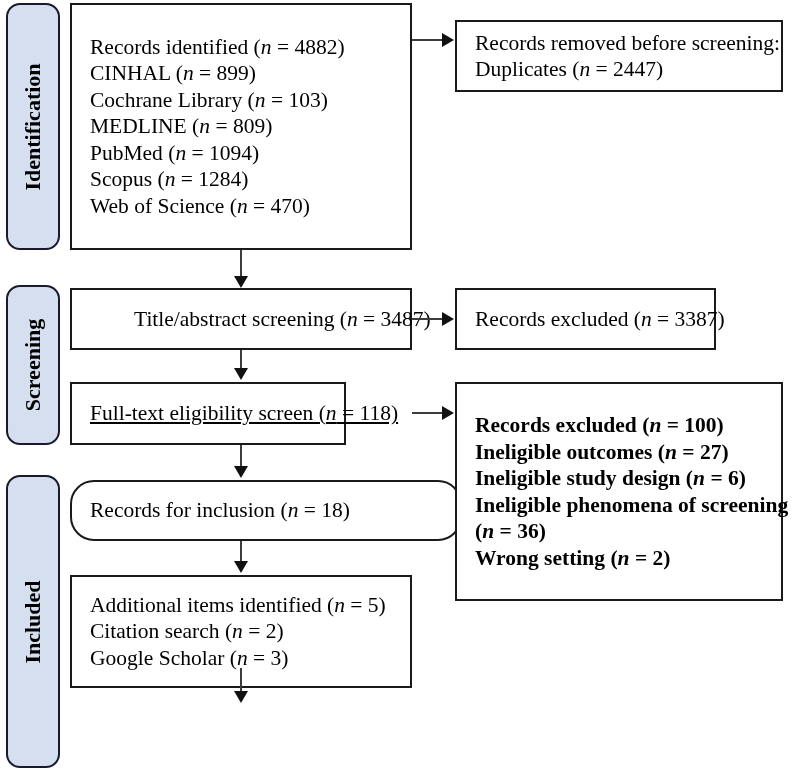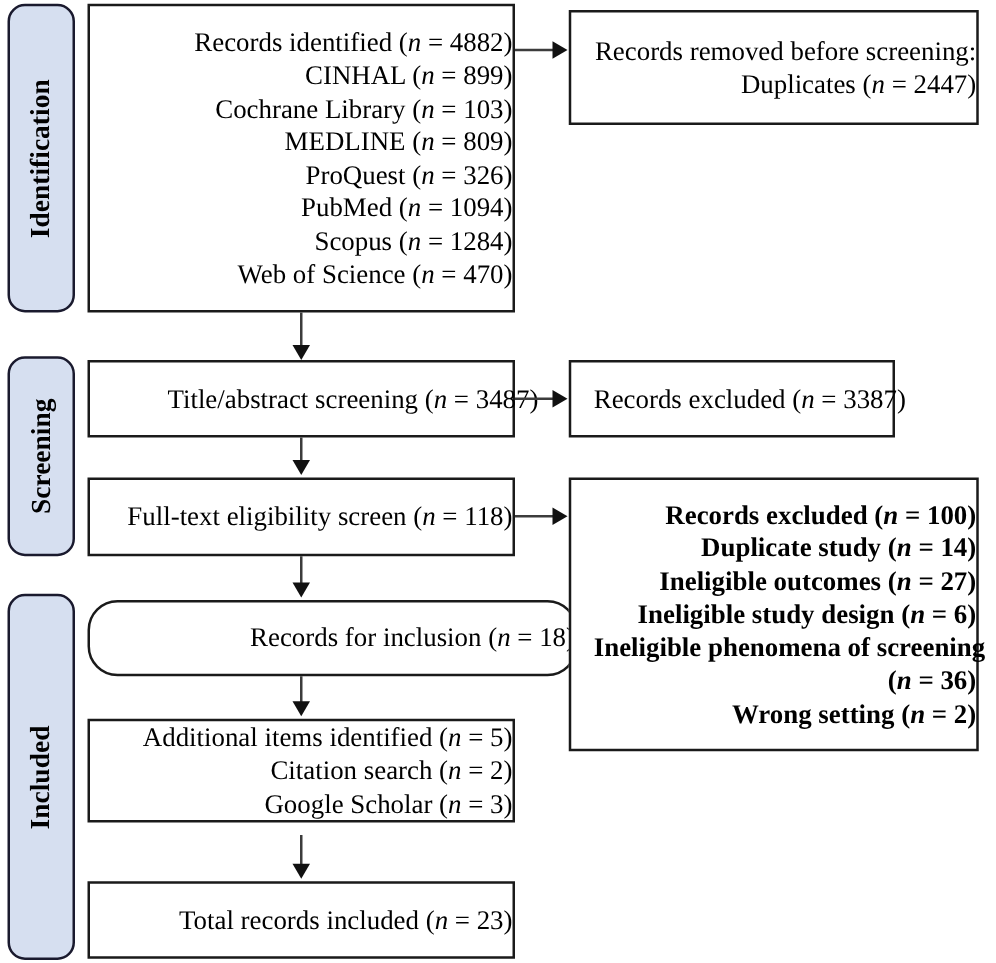--- a/index.html
+++ b/index.html
@@ -46,41 +46,40 @@
 
   
   .flow-box {
     position: absolute;
     box-sizing: border-box;
     background: #ffffff;
     border: 2px solid #1a1a1a;
     display: flex;
     flex-direction: column;
     justify-content: center;
-    text-align: right;
   }
   .flow-box .line {
     font-size: 21.5px;
     line-height: 26.5px;
     white-space: nowrap;
     padding-left: 18px;
   }
   .flow-box .line.indent { }
   .flow-box .line.tight  { line-height: 26px; }
 
   
   #box-records-identified { left: 70px;  top: 3px;   width: 342px; height: 247px; }
   #box-title-abstract     { left: 70px;  top: 288px; width: 342px; height: 62px; padding-left: 44px; }
-  #box-fulltext           { left: 70px;  top: 382px; width: 342px; height: 63px; }
+  #box-fulltext           { left: 70px;  top: 382px; width: 276px; height: 63px; text-decoration: underline; }
   #box-inclusion          { left: 70px;  top: 480px; width: 392px; height: 61px; border-radius: 24px; }
-  #box-additional         { left: 70px;  top: 575px; width: 342px; height: 83px; }
+  #box-additional         { left: 70px;  top: 575px; width: 342px; height: 113px; }
   #box-total              { left: 70px;  top: 705px; width: 342px; height: 62px; }
 
   
-  #box-removed            { left: 455px; top: 8px;   width: 328px; height: 92px; }
+  #box-removed            { left: 455px; top: 20px;   width: 328px; height: 72px; }
   #box-excluded-screen    { left: 455px; top: 288px; width: 261px; height: 62px; }
   #box-excluded-fulltext  { left: 455px; top: 382px; width: 328px; height: 219px; font-weight: bold; }
 
   #box-records-identified .line:first-child { padding-left: 18px; }
 
   
   .conn {
     position: absolute;
     background: #3c3c3c;
   }
@@ -136,21 +135,20 @@
   </div>
   <div class="stage-tab" id="tab-included">
     <span class="stage-label">Included</span>
   </div>
 
   <div class="flow-box" id="box-records-identified">
     <div class="line">Records identified (<span class="n-italic">n</span> = 4882)</div>
     <div class="line indent">CINHAL (<span class="n-italic">n</span> = 899)</div>
     <div class="line indent">Cochrane Library (<span class="n-italic">n</span> = 103)</div>
     <div class="line indent">MEDLINE (<span class="n-italic">n</span> = 809)</div>
-    <div class="line indent">ProQuest (<span class="n-italic">n</span> = 326)</div>
     <div class="line indent">PubMed (<span class="n-italic">n</span> = 1094)</div>
     <div class="line indent">Scopus (<span class="n-italic">n</span> = 1284)</div>
     <div class="line indent">Web of Science (<span class="n-italic">n</span> = 470)</div>
   </div>
 
   <div class="flow-box" id="box-title-abstract">
     <div class="line">Title/abstract screening (<span class="n-italic">n</span> = 3487)</div>
   </div>
 
   <div class="flow-box" id="box-fulltext">
@@ -160,36 +158,32 @@
   <div class="flow-box" id="box-inclusion">
     <div class="line">Records for inclusion (<span class="n-italic">n</span> = 18)</div>
   </div>
 
   <div class="flow-box" id="box-additional">
     <div class="line">Additional items identified (<span class="n-italic">n</span> = 5)</div>
     <div class="line indent">Citation search (<span class="n-italic">n</span> = 2)</div>
     <div class="line indent">Google Scholar (<span class="n-italic">n</span> = 3)</div>
   </div>
 
-  <div class="flow-box" id="box-total">
-    <div class="line">Total records included (<span class="n-italic">n</span> = 23)</div>
-  </div>
 
   <div class="flow-box" id="box-removed">
     <div class="line tight">Records removed before screening:</div>
     <div class="line tight">Duplicates (<span class="n-italic">n</span> = 2447)</div>
   </div>
 
   <div class="flow-box" id="box-excluded-screen">
     <div class="line">Records excluded (<span class="n-italic">n</span> = 3387)</div>
   </div>
 
   <div class="flow-box" id="box-excluded-fulltext">
     <div class="line">Records excluded (<span class="n-italic">n</span> = 100)</div>
-    <div class="line indent">Duplicate study (<span class="n-italic">n</span> = 14)</div>
     <div class="line indent">Ineligible outcomes (<span class="n-italic">n</span> = 27)</div>
     <div class="line indent">Ineligible study design (<span class="n-italic">n</span> = 6)</div>
     <div class="line indent">Ineligible phenomena of screening</div>
     <div class="line">(<span class="n-italic">n</span> = 36)</div>
     <div class="line indent">Wrong setting (<span class="n-italic">n</span> = 2)</div>
   </div>
 
   <div class="conn v" id="conn-v1"></div>
   <div class="arrowhead down" id="arrow-v1"></div>
 

